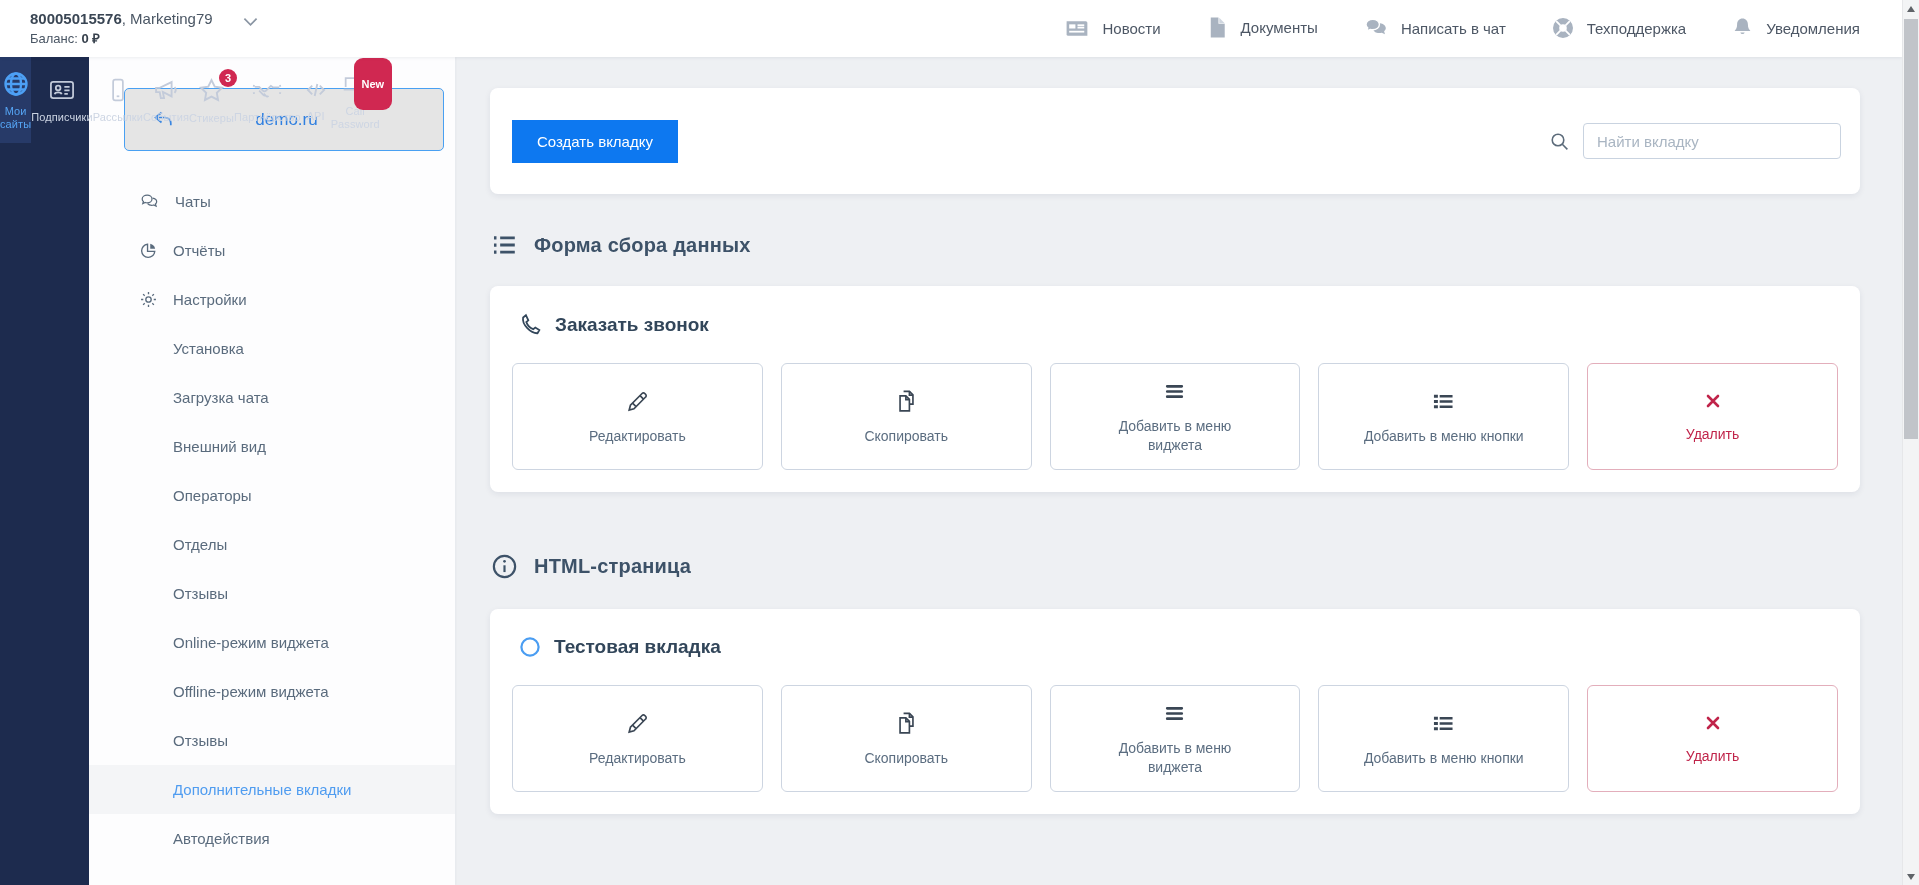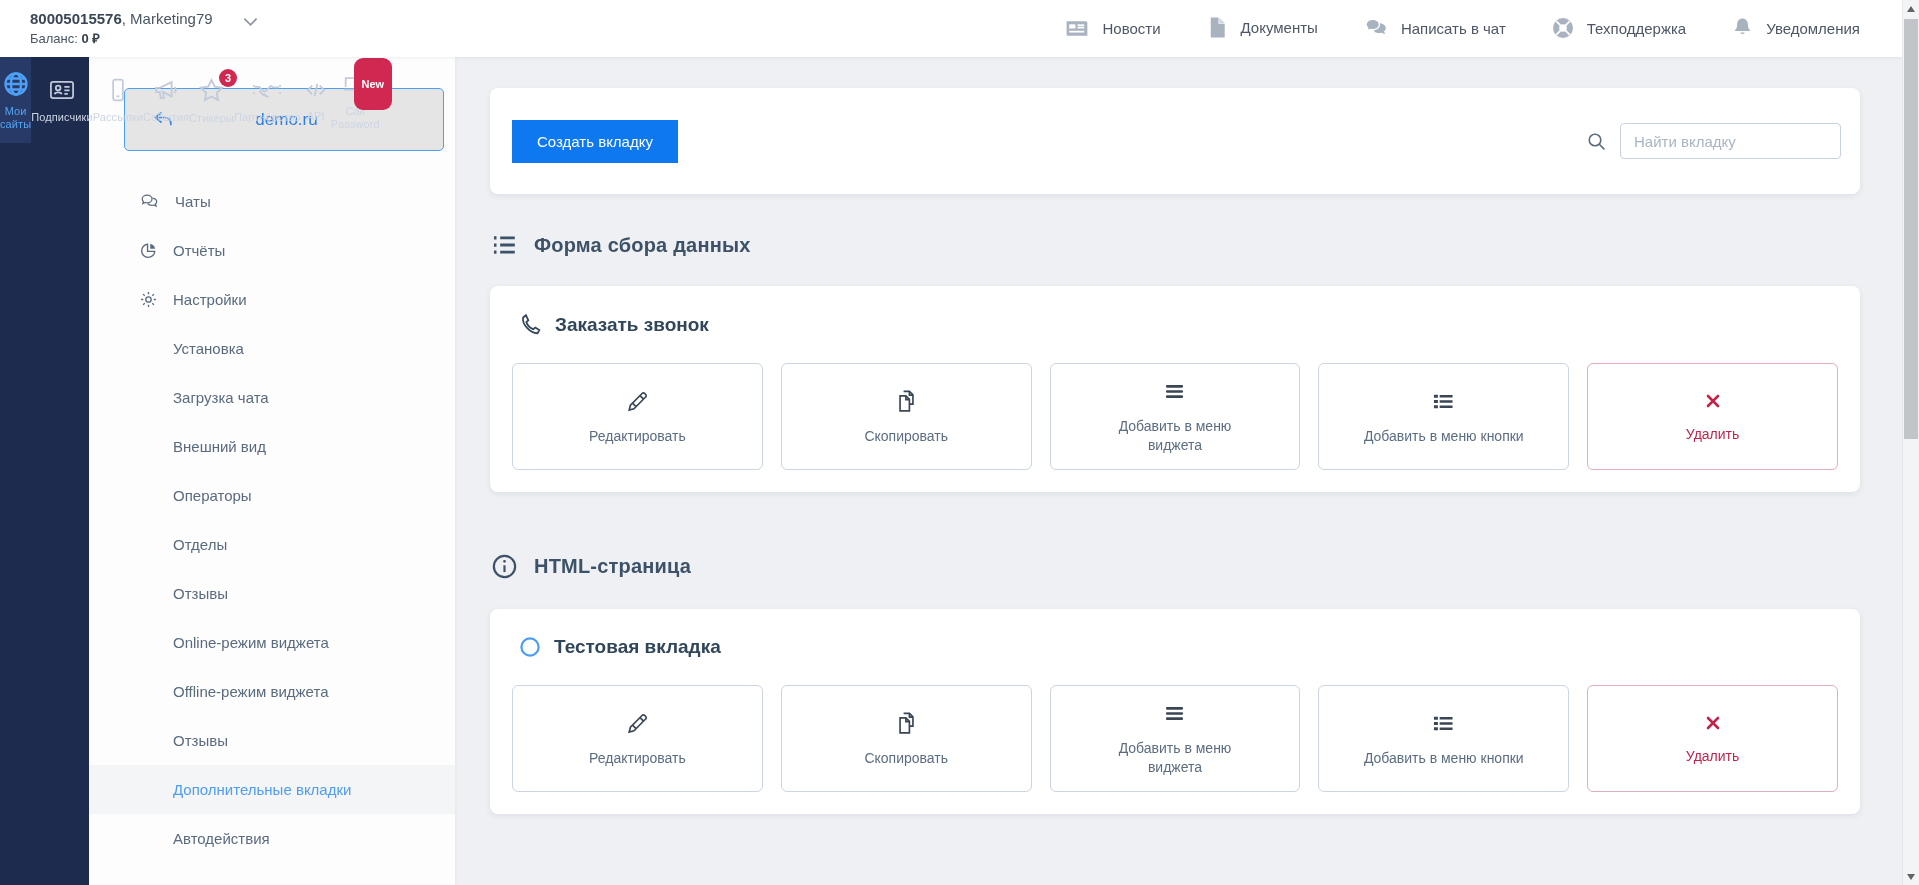--- a/index.html
+++ b/index.html
@@ -50,21 +50,21 @@
   .nav-item.active{background:#f4f5f7;color:#4f9cf0}
 
   
   .main{position:absolute;left:455px;top:57px;right:17px;bottom:0;overflow:hidden}
   .toolbar-card{margin:31px 42px 0 35px;height:106px;background:#fff;border-radius:8px;
     box-shadow:0 2px 6px rgba(23,43,77,.08);display:flex;align-items:center;justify-content:space-between}
   .btn-create{margin-left:22px;background:#0d78f0;color:#fff;border:none;border-radius:0;
     font-family:inherit;font-size:15px;padding:13px 25px;cursor:pointer}
   .search-wrap{display:flex;align-items:center;gap:13px;margin-right:19px}
   .search-ico{color:#5c6b7a;cursor:pointer}
-  .search-input{width:221px;height:36px;border:1px solid #c9d3e0;border-radius:4px;padding:0 13px;
+  .search-input{width:258px;height:36px;border:1px solid #c9d3e0;border-radius:4px;padding:0 13px;
     font-family:inherit;font-size:15px;color:#3d5268;outline:none}
   .search-input::placeholder{color:#a9b5c2}
 
   .sec-h{margin:38px 42px 0 35px;display:flex;align-items:center;gap:15px}
   .sec-h .hico{color:#3d5268}
   .sec-h h2{font-size:20px;font-weight:700;color:#3d5268;letter-spacing:.2px}
   .sec-h2{margin-top:60px}
 
   .card{margin:28px 42px 0 35px;background:#fff;border-radius:8px;box-shadow:0 2px 6px rgba(23,43,77,.08);
     padding:26px 22px 22px 22px}

